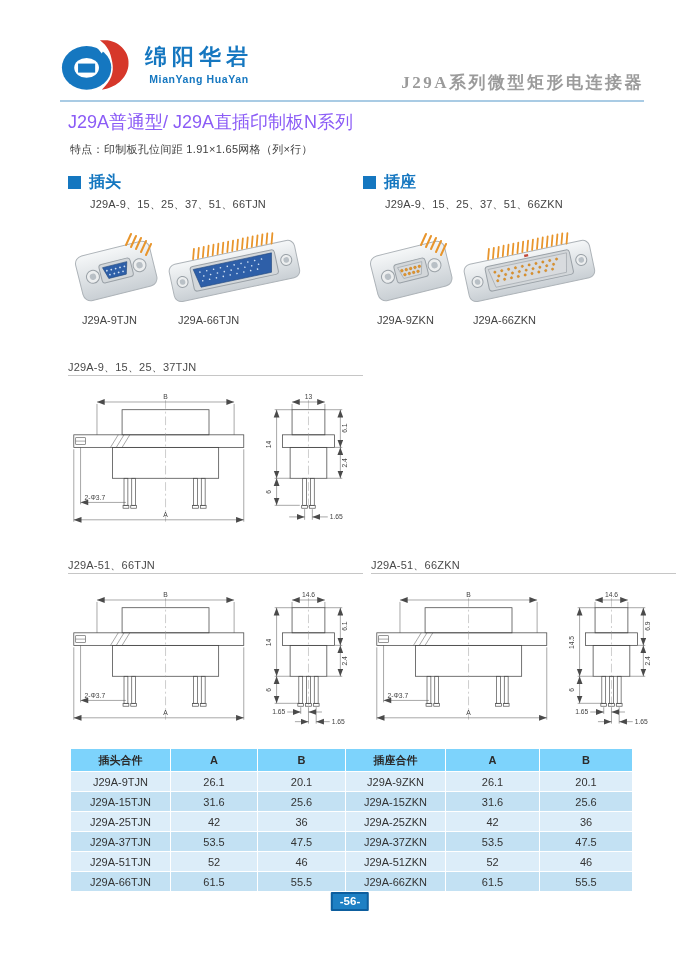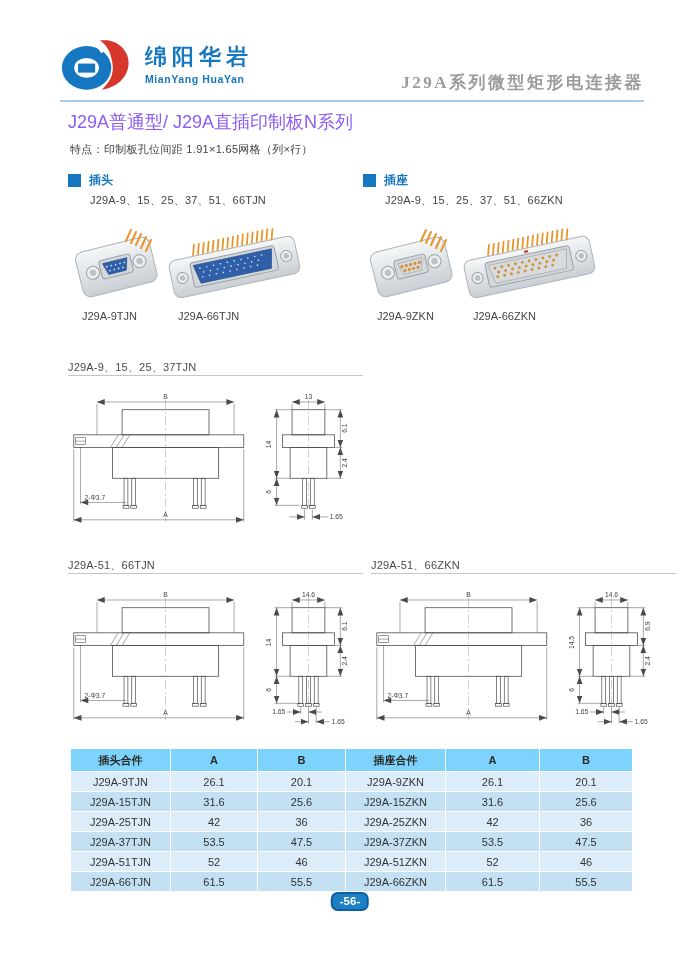--- a/index.html
+++ b/index.html
@@ -3,35 +3,35 @@
 <meta charset="utf-8">
 <style>
   html,body { margin:0; padding:0; background:#fff; }
   .page { position:relative; width:700px; height:956px; background:#fff; overflow:hidden;
           font-family:"Liberation Sans", sans-serif; color:#333; }
 
   
   .header { position:absolute; left:60px; right:56px; top:28px; height:68px;
             display:flex; justify-content:space-between; align-items:flex-end;
             border-bottom:2px solid #a9cbe4; padding-bottom:4px; }
-  .logo-row { display:flex; align-items:center; gap:9px; }
+  .logo-row { display:flex; align-items:center; gap:9px;text-align:center; }
   .logo-texts { display:flex; flex-direction:column; }
   .logo-cn { color:#1577c0; font-size:22px; font-weight:bold; letter-spacing:5px; line-height:1.1; }
   .logo-en { color:#1577c0; font-size:10.5px; font-weight:bold; letter-spacing:.6px; margin-top:3px; }
   .doc-title { font-family:"Liberation Serif", serif; font-size:17px; font-weight:600;
                color:#9b9b9b; letter-spacing:2.5px; padding-bottom:2px; }
 
   
   .page-title { position:absolute; left:68px; top:110px; font-size:18px; font-weight:normal; color:#8b5cf6; }
   .feature { position:absolute; left:70px; top:142px; font-size:11px; color:#3d3d3d; letter-spacing:.3px; }
 
   
   .sections { position:absolute; left:68px; top:172px; right:8px;
               display:grid; grid-template-columns:295px auto; }
-  .sec-head { display:flex; align-items:center; gap:8px; color:#1577c0; font-weight:bold; font-size:12px; }
+  .sec-head { display:flex; align-items:center; gap:8px; color:#1577c0; font-weight:bold; font-size:16px; }
   .sq { width:13px; height:13px; background:#1577c0; flex:0 0 auto; }
   .models { font-size:11px; color:#444; margin:4px 0 0 22px; letter-spacing:.2px; }
   .photos { display:flex; align-items:flex-start; margin-top:2px; }
   .photos figure { margin:0; display:flex; flex-direction:column; }
   .photos figcaption { font-size:11px; color:#444; margin-top:0; padding-left:14px; }
   .ph-small { width:96px; height:100px; }
   .ph-long  { width:142px; height:100px; }
 
   
   .drawrow { position:absolute; left:68px; right:8px; display:grid; grid-template-columns:295px auto; }
@@ -47,21 +47,21 @@
   
   .dimtable { position:absolute; left:70px; top:748px; border-collapse:collapse; table-layout:fixed; }
   .dimtable th, .dimtable td { border:1px solid #fff; text-align:center; font-size:11px; padding:0; }
   .dimtable th { background:#7dd3fc; color:#2b2b2b; font-weight:600; height:22px; }
   .dimtable td { height:19px; color:#333; }
   .dimtable tr.lt td { background:#dcedf9; }
   .dimtable tr.dk td { background:#c3e1f3; }
 
   
   .badge { position:absolute; top:892px; left:50%; transform:translateX(-50%);
-           background:#1e80c4; border:2px solid #0d5e9e; border-radius:7px;
+           background:#1e80c4; border:2px solid #0d5e9e; border-radius:1px;
            color:#fff; font-size:11.5px; font-weight:bold; padding:1px 7px 2px; }
 </style>
 </head>
 <body>
 
 <svg width="0" height="0" style="position:absolute" aria-hidden="true">
   <defs>
     <linearGradient id="mg" x1="0" y1="0" x2="0" y2="1">
       <stop offset="0" stop-color="#f5f7f8"></stop>
         <stop offset="1" stop-color="#c9cfd4"></stop>

